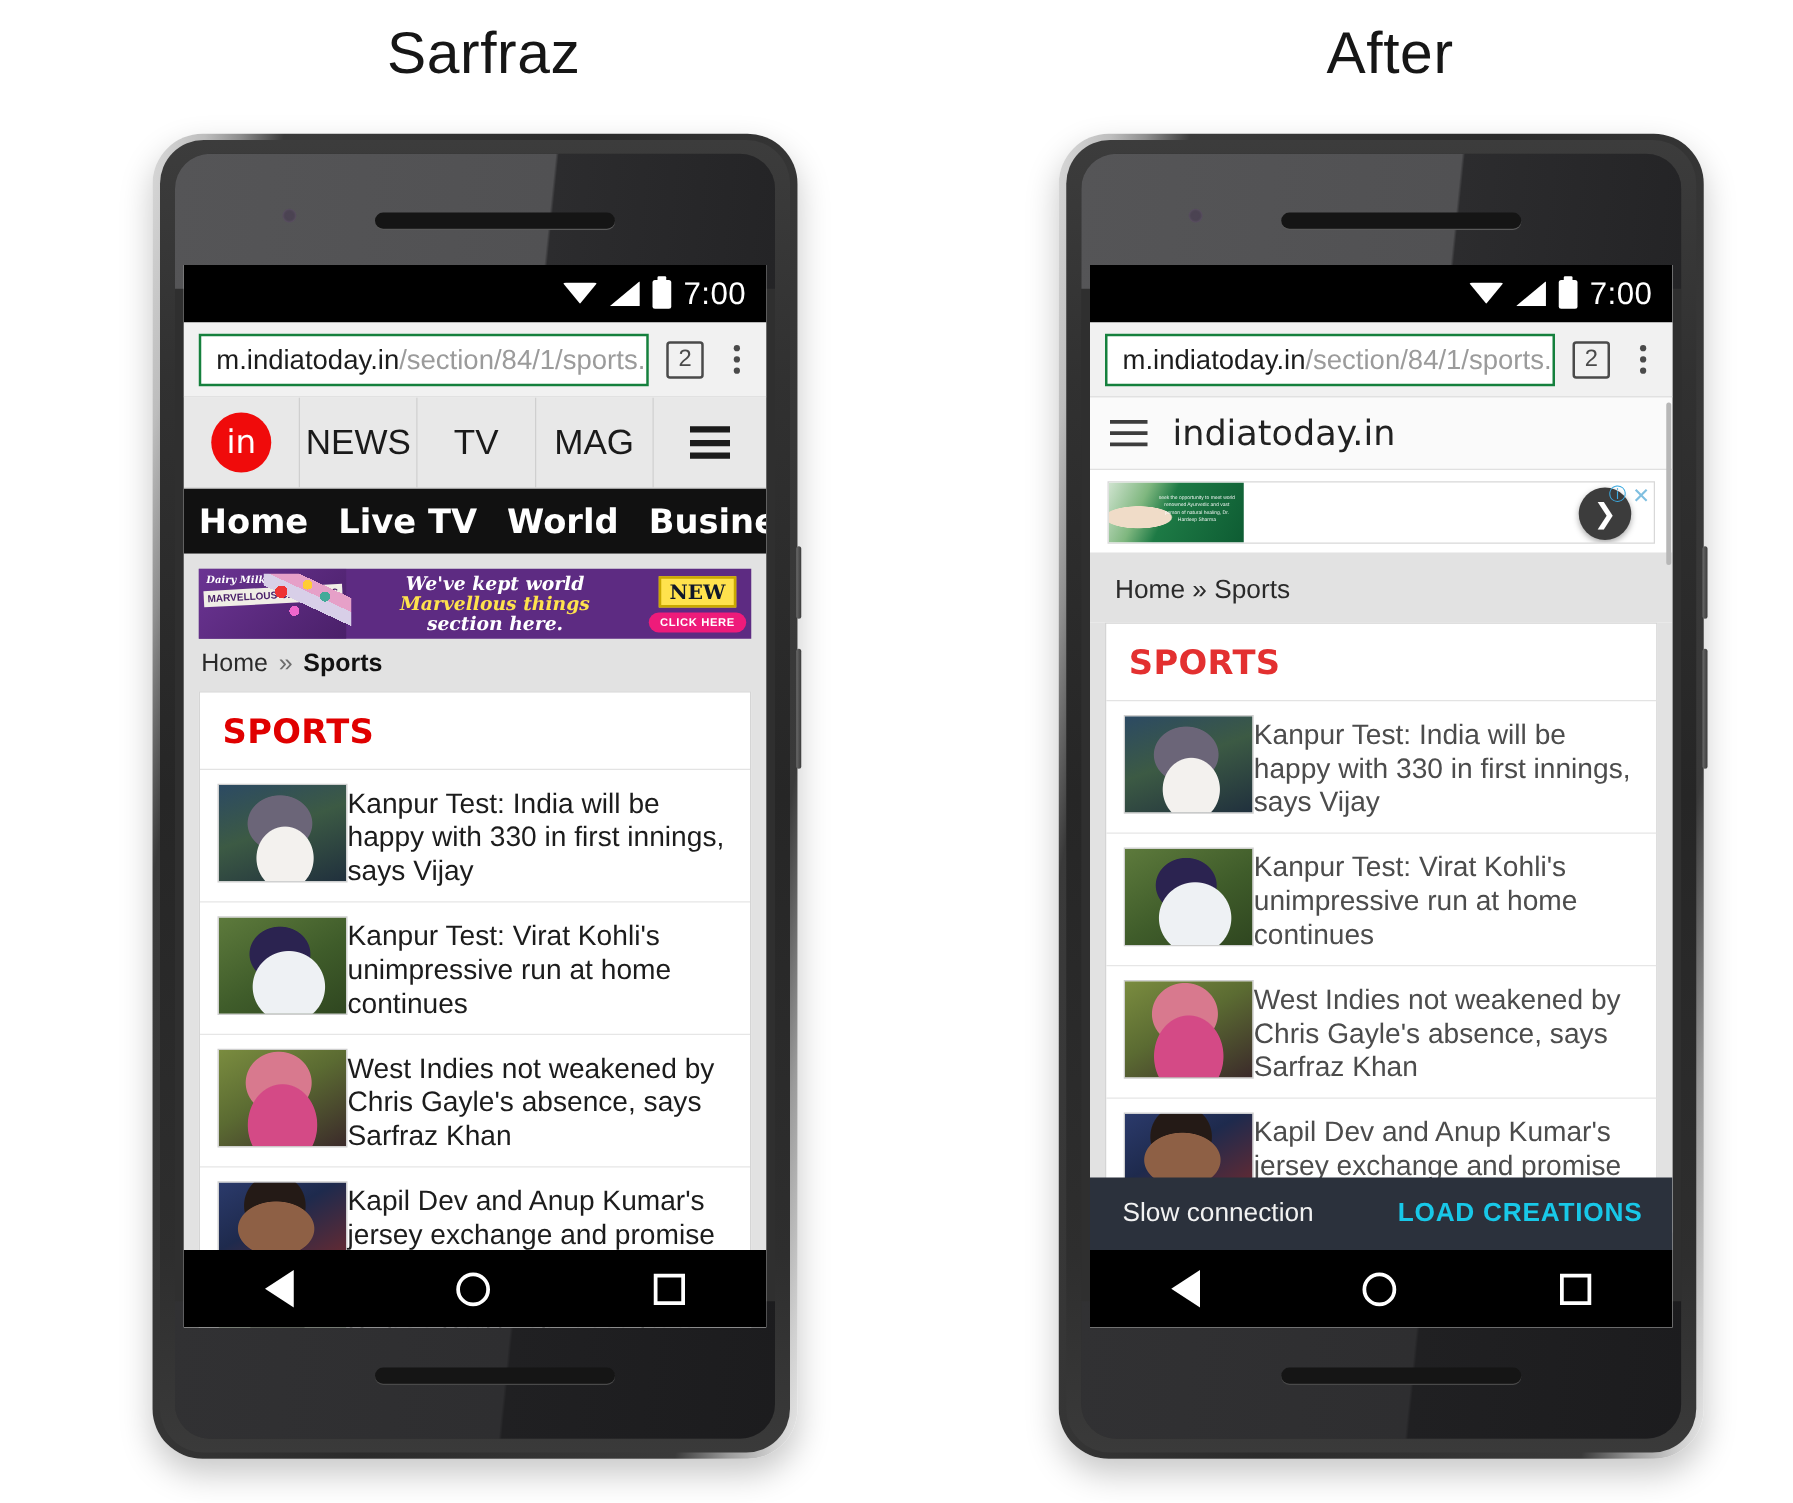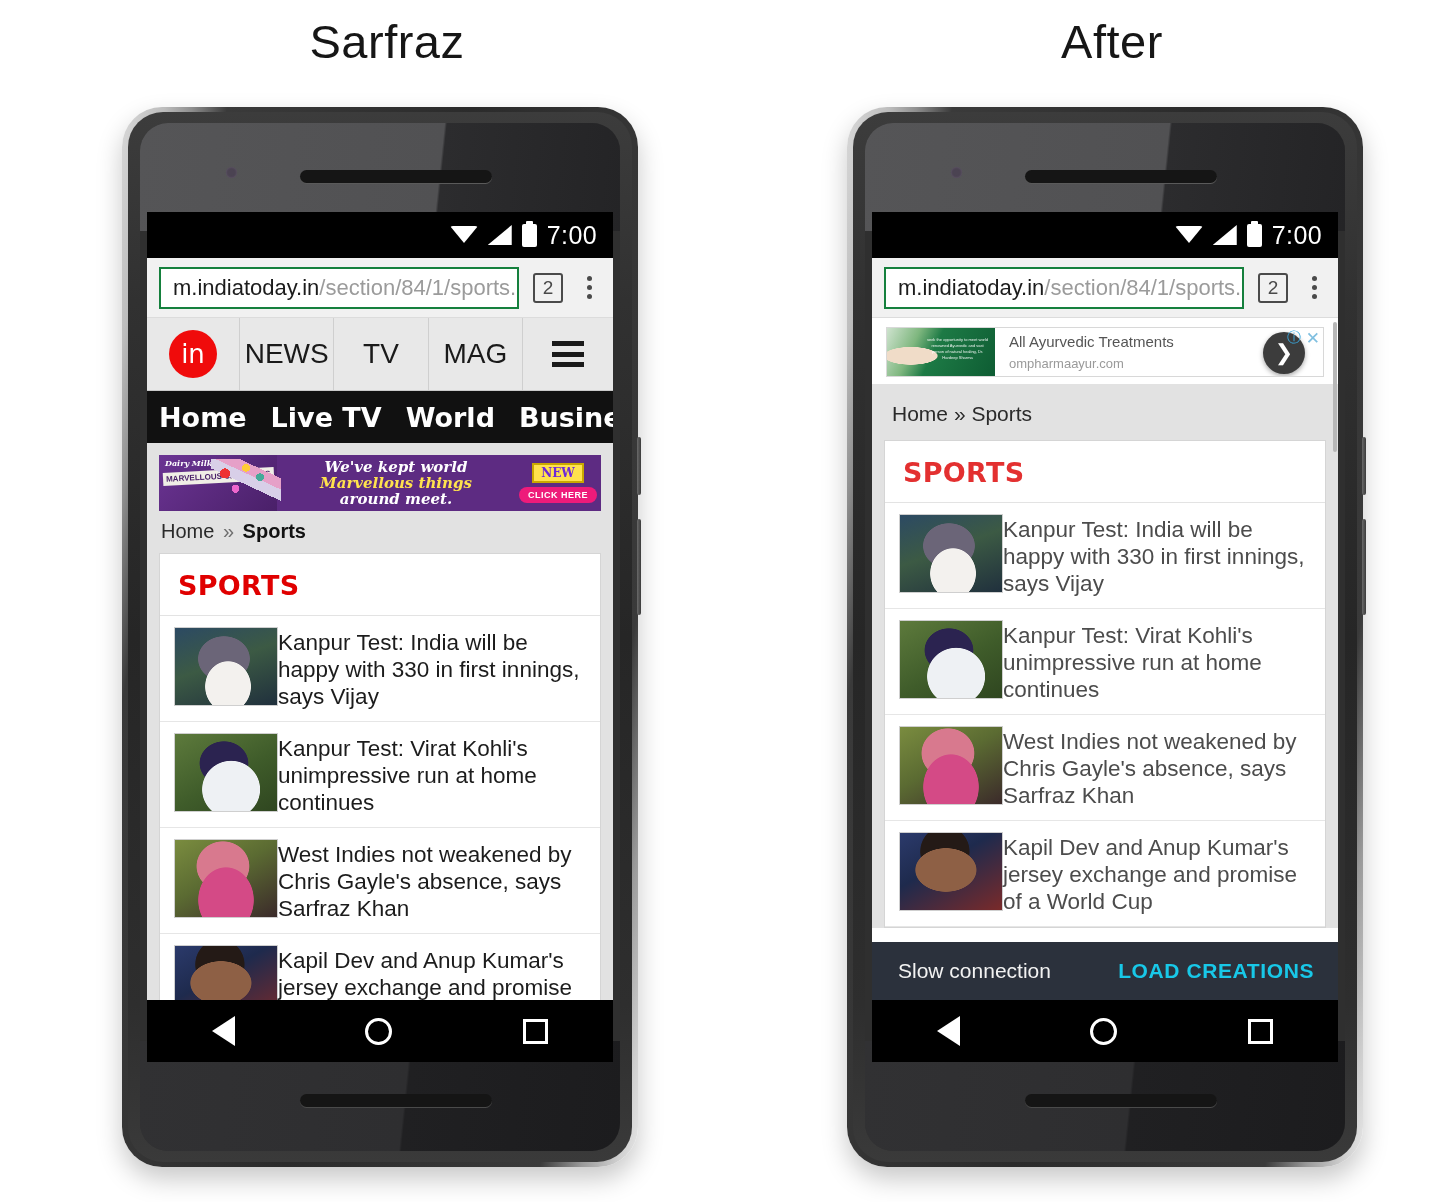--- a/index.html
+++ b/index.html
@@ -129,21 +129,21 @@
       linear-gradient(25deg, transparent 62%, #e6a0c8 62% 76%, transparent 76%);
   }
   .cad-mid { flex:1; display:flex; flex-direction:column; justify-content:center;
     align-items:center; gap:1px; }
   .cad-l1,.cad-l3 { font-size:15px; color:#fff; font-weight:700; font-style:italic;
     font-family:"DejaVu Serif", serif; line-height:15px; }
   .cad-l2 { font-size:15px; color:#ffe24d; font-weight:700; font-style:italic;
     font-family:"DejaVu Serif", serif; line-height:15px; }
   .cad-right { width:86px; display:flex; flex-direction:column; align-items:center;
     justify-content:center; gap:4px; }
-  .cad-new { background:#ffe24d; color:#6d28d9; font-size:12px; font-weight:700;
+  .cad-new { background:#ffe24d; color:#0f172a; font-size:16px; font-weight:700;
     padding:1px 7px; border:2px solid #c9a800; font-family:"DejaVu Serif", serif; }
   .cad-cta { background:#ee1b7a; color:#fff; font-size:9px; font-weight:700;
     padding:3px 9px; border-radius:9px; letter-spacing:0.5px; }
 
   .crumb { padding:9px 2px 10px; font-size:20px; color:#2a2a2a; }
   .crumb .sep { color:#6d6d6d; padding:0 3px; }
   .crumb .cur { font-weight:700; color:#121212; }
 
   .card { background:#fff; border:1px solid #d5d5d5; }
   .card-head { padding:16px 18px 14px; border-bottom:1px solid #e3e3e3; }
@@ -316,21 +316,21 @@
 
             <div class="cad-ad">
               <div class="cad-left">
                 <div class="cad-brand">Dairy Milk</div>
                 <div class="cad-tag">MARVELLOUS CREATIONS</div>
                 <div class="cad-candy"></div>
               </div>
               <div class="cad-mid">
                 <div class="cad-l1">We've kept world</div>
                 <div class="cad-l2">Marvellous things</div>
-                <div class="cad-l3">around meet.</div>
+                <div class="cad-l3">section here.</div>
               </div>
               <div class="cad-right">
                 <div class="cad-new">NEW</div>
                 <div class="cad-cta">CLICK HERE</div>
               </div>
             </div>
 
             <div class="crumb">
               <span>Home</span>
               <span class="sep">»</span>
@@ -407,30 +407,34 @@
           <div class="tabcount">2</div>
           <div class="kebab">
               <i></i>
               <i></i>
               <i></i>
             </div>
         </div>
 
         <div class="page-scroll">
 
+          <div class="lite-head">
+            <span class="lite-burger">
+                <i></i>
+                <i></i>
+                <i></i>
+              </span>
+            <span class="lite-host">indiatoday.in</span>
+          </div>
 
           <div class="ad-wrap">
             <div class="ad-box">
               <div class="ad-img">
                 <div class="ad-img-txt">seek the opportunity to meet world renowned Ayurvedic and vast person of natural healing, Dr. Hardeep Sharma</div>
               </div>
-              <div class="ad-text">
-                <div class="ad-title">All Ayurvedic Treatments</div>
-                <div class="ad-url">ompharmaayur.com</div>
-              </div>
               <div class="ad-cta">❯</div>
               <div class="ad-ci">ⓘ</div>
               <div class="ad-cx">✕</div>
             </div>
           </div>
 
 
           <div class="crumb2">
             <span>Home</span>
             <span class="sep">»</span>

